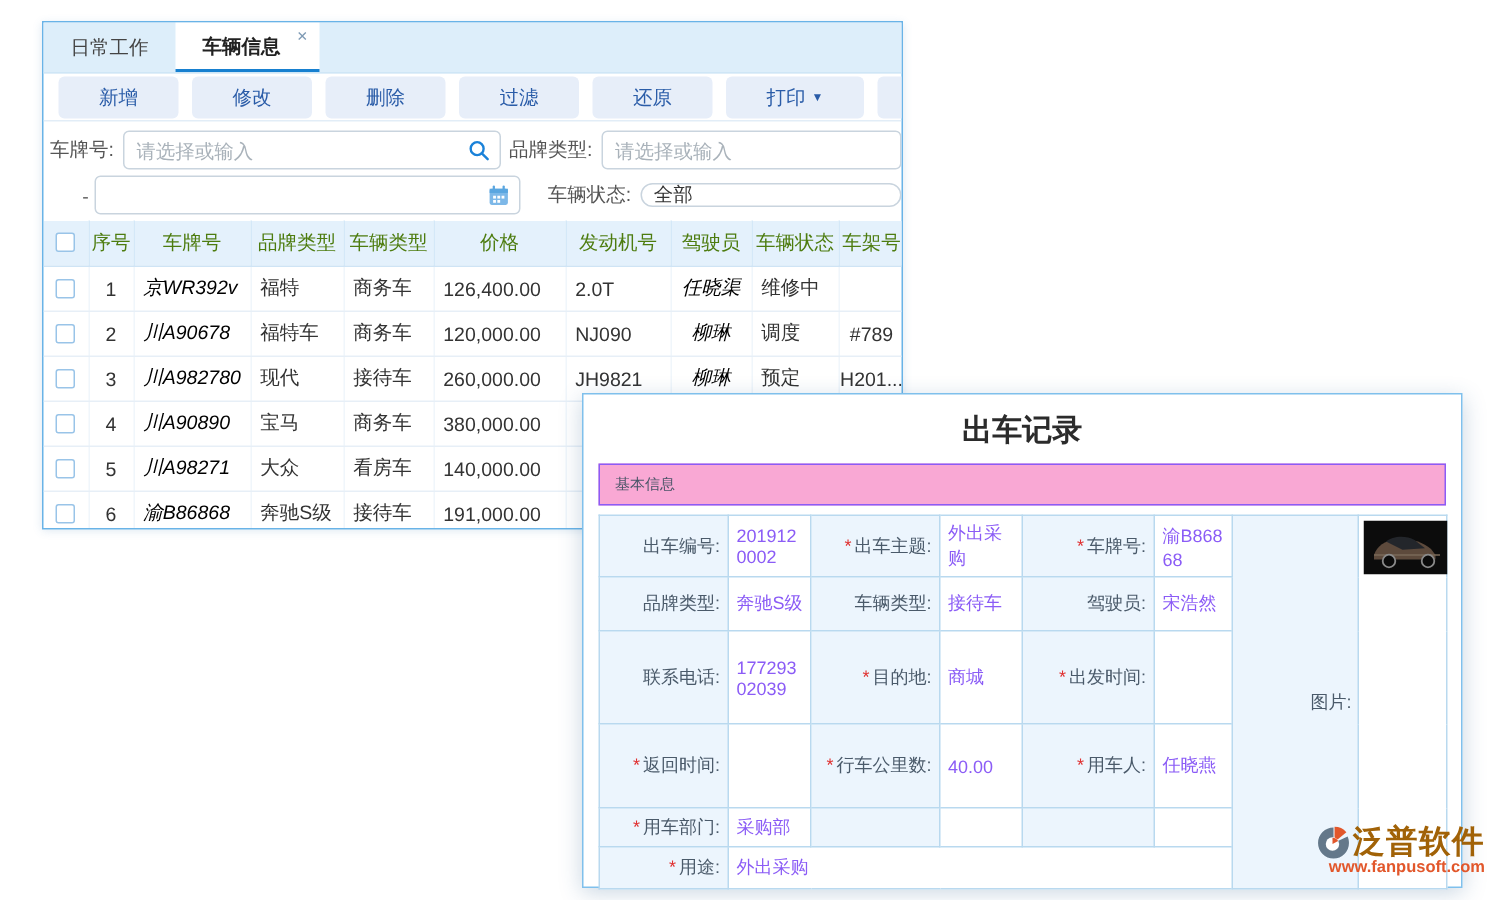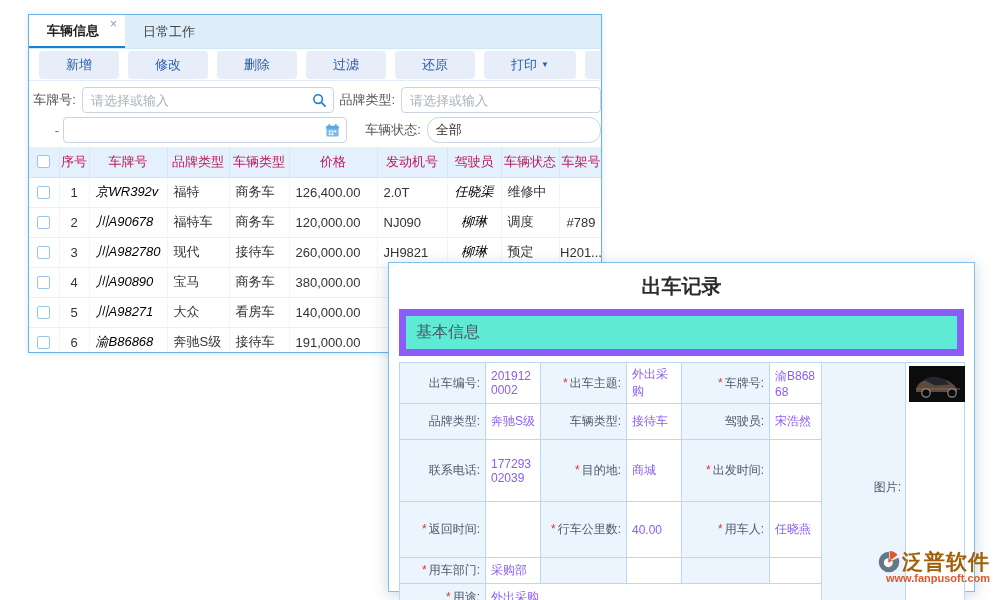--- a/index.html
+++ b/index.html
@@ -33,40 +33,40 @@
   .fin input {
     height: 26px; border: 1px solid #c9d4de; border-radius: 4px; font-size: 13px;
     padding: 0 26px 0 8px; color: #333; font-family: inherit; outline: none; background: #fff;
   }
   .fin input::placeholder { color: #a9b2ba; }
   .in-plate input { width: 252px; }
   .in-brand input { width: 200px; padding-right: 8px; }
   .in-date input { width: 284px; }
   .fin .in-icon { position: absolute; right: 7px; display: flex; }
   .status-box {
-    width: 200px; height: 26px; border: 1px solid #c9d4de; border-radius: 12px;
+    width: 200px; height: 16px; border: 1px solid #c9d4de; border-radius: 12px;
     font-size: 13px; color: #333; display: flex; align-items: center; padding: 0 8px; background: #fff;
   }
 
   table.grid { border-collapse: collapse; table-layout: fixed; width: 574px; font-size: 13px; }
-  .grid th { background: #e4f1fc; color: #be185d; font-weight: normal; height: 30px; text-align: center;
+  .grid th { background: #e4f1fc; color: #4d7c0f; font-weight: normal; height: 30px; text-align: center;
              border-right: 1px solid #d4e8f8; border-bottom: 1px solid #cfe4f5; overflow: hidden; white-space: nowrap; }
   .grid td { height: 30px; border-bottom: 1px solid #e7eff7; border-right: 1px solid #f0f6fb; color: #333;
              padding: 0 6px; overflow: hidden; white-space: nowrap; }
   .grid td.c, .grid th.c { text-align: center; padding: 0; }
   .grid .link { color: #000000; cursor: pointer; font-style: italic; }
   .cb { width: 13px; height: 13px; border: 1px solid #99c4e8; border-radius: 2px; background: #fff; margin: 0 auto; cursor: pointer; }
 
   
   .dialog {
     position: absolute; left: 388px; top: 262px; width: 587px; height: 330px;
     background: #fff; border: 1px solid #7fc0ec; box-shadow: 0 3px 14px rgba(40,90,140,.25);
   }
   .dlg-title { text-align: center; font-size: 20px; font-weight: bold; color: #2b2b2b; padding: 10px 0 9px; }
-  .dlg-section { margin: 0 10px; background: #5eead4; border: 7px solid #8b5cf6; font-size: 16px;
+  .dlg-section { margin: 0 10px; background: #f9a8d4; border: 1px solid #8b5cf6; font-size: 10px;
                  color: #4a5568; padding: 6px 10px; }
   table.form { border-collapse: collapse; table-layout: fixed; margin: 6px 10px 0; width: 565px; font-size: 12px; }
   .form td { border: 1px solid #b9d9ef; vertical-align: middle; }
   .form .fl { background: #ecf5fd; text-align: right; color: #4a5a6a; padding: 3px 5px 3px 2px; }
   .form .fv { background: #fff; color: #8b5cf6; text-align: left; padding: 3px 5px; word-break: break-all; cursor: text; }
   .req { color: #e03131; margin-right: 2px; }
   .h1 { height: 40px; } .h2 { height: 36px; } .h3 { height: 62px; } .h4 { height: 56px; }
   .h5 { height: 26px; } .h6 { height: 28px; }
   .img-label { text-align: left; padding: 0 4px !important; }
   .img-cell { vertical-align: top !important; padding: 3px !important; }
@@ -79,25 +79,25 @@
   .wm-url { font-size: 11px; font-weight: bold; color: #e2572b; white-space: nowrap; }
 </style>
 </head>
 <body>
 
 <div class="stage">
 
   <div class="main-window">
 
     <div class="tabbar">
+      <div class="tab">日常工作</div>
       <div class="tab active">
         <span>车辆信息</span>
         <span class="tab-close">×</span>
       </div>
-      <div class="tab">日常工作</div>
     </div>
 
     <div class="toolbar">
       <button class="tbtn">新增</button>
       <button class="tbtn">修改</button>
       <button class="tbtn">删除</button>
       <button class="tbtn">过滤</button>
       <button class="tbtn">还原</button>
       <button class="tbtn">
         <span>打印</span>

